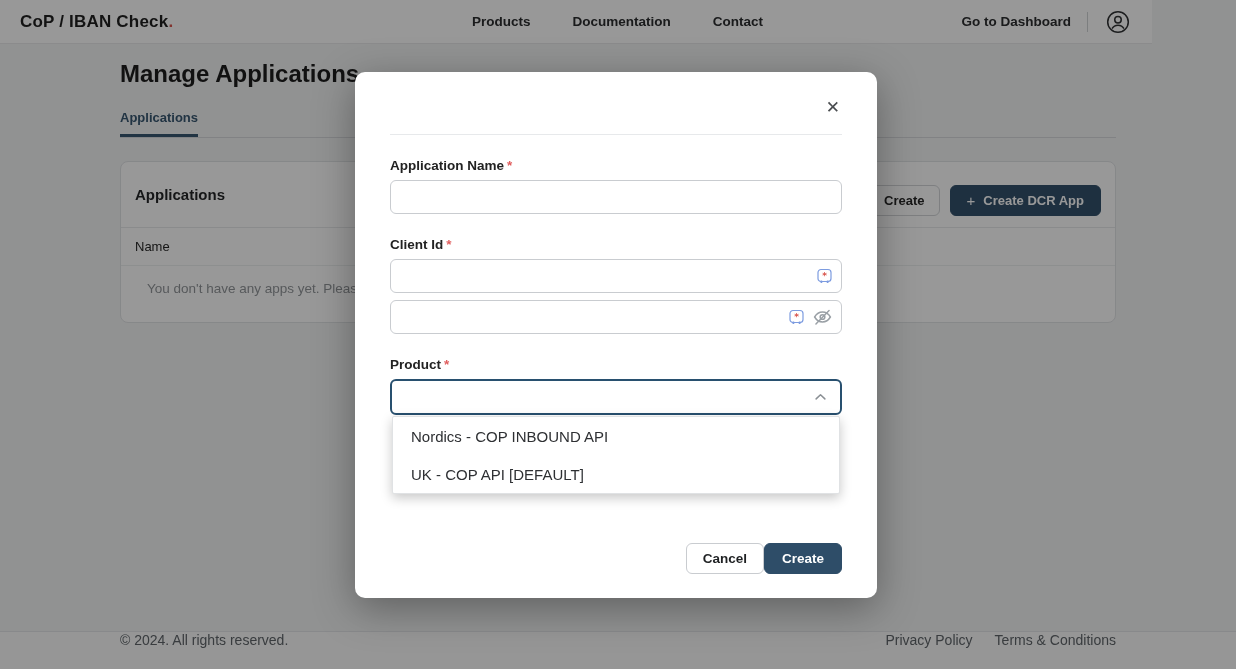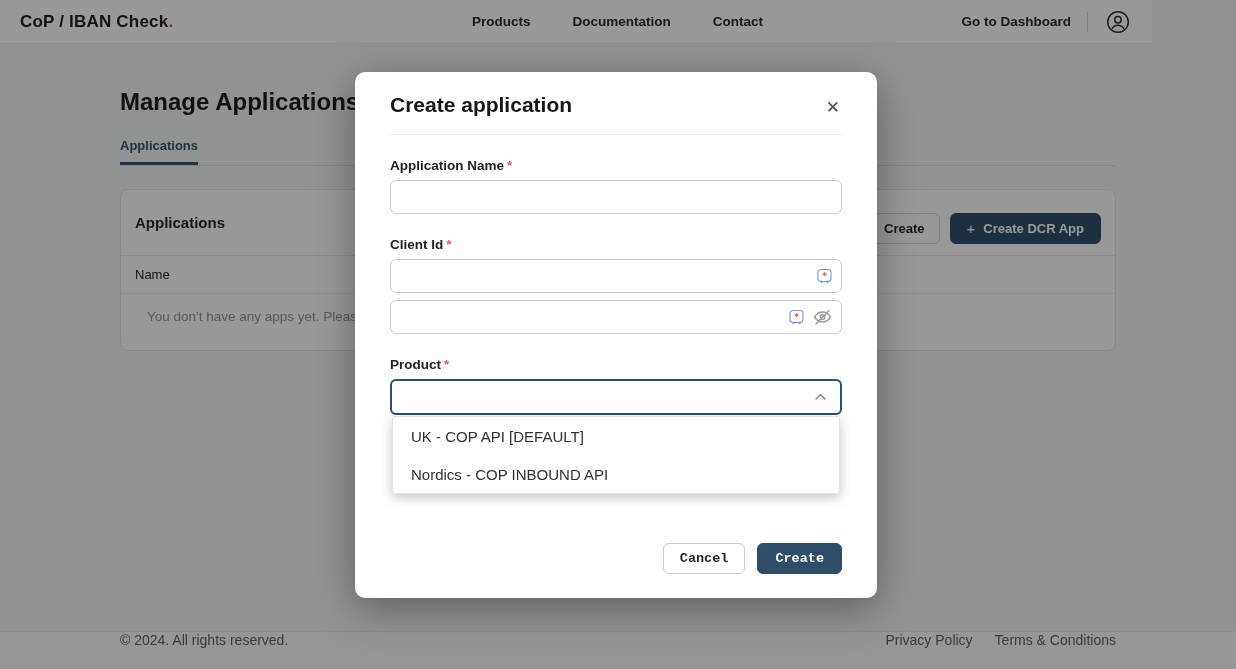--- a/index.html
+++ b/index.html
@@ -20,21 +20,21 @@
   .nav-links { position:absolute; left:472px; display:flex; gap:42px; }
   .nav-link { font-size:13.5px; font-weight:bold; color:#26282a; cursor:pointer; }
   .nav-right { margin-left:auto; display:flex; align-items:center; }
   .dash-link { font-size:13.5px; font-weight:bold; color:#26282a; cursor:pointer; }
   .nav-divider { width:1px; height:20px; background:#cfd2d5; margin:0 16px; }
   .user-btn { width:28px; height:28px; display:flex; align-items:center; justify-content:center; cursor:pointer; }
 
   
   .content { position:absolute; top:44px; left:0; width:1236px; height:587px; background:#f3f4f5; }
   .container { width:996px; margin-left:120px; }
-  .page-title { margin-top:44px; font-size:24px; font-weight:bold; color:#171717; }
+  .page-title { margin-top:16px; font-size:24px; font-weight:bold; color:#171717; }
   .tabbar { margin-top:20px; border-bottom:1px solid #d8dadc; }
   .tab {
     display:inline-block; font-size:13px; font-weight:bold; color:#33536d;
     padding-bottom:9px; border-bottom:3px solid #33536d; cursor:pointer;
   }
   .panel { margin-top:23px; background:#fff; border:1px solid #e1e3e5; border-radius:8px; overflow:hidden; }
   .panel-header { display:flex; align-items:center; padding:11px 14px; }
   .panel-title { font-size:15px; font-weight:bold; color:#1e2022; }
   .panel-actions { margin-left:auto; display:flex; gap:10px; }
   .btn { border-radius:6px; font-size:13px; font-weight:bold; cursor:pointer;
@@ -86,21 +86,21 @@
     background:#fff; display:flex; align-items:center; cursor:pointer;
   }
   .select-chevron { position:absolute; right:12px; top:50%; transform:translateY(-50%); display:flex; }
   .dropdown {
     position:absolute; left:0; right:0; top:calc(100% + 3px);
     background:#fff; border:1px solid #e0e2e4; border-radius:2px;
     box-shadow:0 4px 12px rgba(0,0,0,.22); z-index:5;
   }
   .option { height:38px; display:flex; align-items:center; padding-left:18px;
             font-size:15px; color:#2e3033; cursor:pointer; }
-  .modal-actions { position:absolute; right:35px; bottom:24px; display:flex; gap:12px;font-family:Liberation Mono, monospace; }
+  .modal-actions { position:absolute; right:35px; bottom:24px; display:flex; gap:0; }
   .btn-cancel { background:#fff; border:1px solid #c9ccd0; color:#1f2123; padding:7px 16px; font-size:13.5px; }
   .btn-create { padding:7px 17px; font-size:13.5px; }
 </style>
 </head>
 <body>
 
 <header class="navbar">
   <div class="logo"><span>CoP / IBAN Check</span><span class="dot">.</span></div>
   <nav class="nav-links">
     <span class="nav-link">Products</span>
@@ -155,21 +155,20 @@
       <span class="footer-link">Privacy Policy</span>
       <span class="footer-link">Terms &amp; Conditions</span>
     </div>
   </div>
 </footer>
 
 <div class="overlay"></div>
 
 <div class="modal">
   <div class="modal-header">
-    <h2 class="modal-title">Create application</h2>
     <button class="modal-close">✕</button>
   </div>
   <div class="modal-divider"></div>
 
   <label class="field-label"><span>Application Name</span><span class="req">*</span></label>
   <div class="input-wrap">
     <input class="text-input" type="text" value="" style="">
   </div>
 
   <label class="field-label"><span>Client Id</span><span class="req">*</span></label>
@@ -206,22 +205,22 @@
 
   <label class="field-label"><span>Product</span><span class="req">*</span></label>
   <div class="select-box">
     <span></span>
     <span class="select-chevron">
       <svg width="15" height="15" viewBox="0 0 24 24" fill="none" stroke="#8a8f94" stroke-width="2.4" stroke-linecap="round" stroke-linejoin="round">
         <polyline points="5,15 12,8.5 19,15"></polyline>
       </svg>
     </span>
     <div class="dropdown">
+      <div class="option">Nordics - COP INBOUND API</div>
       <div class="option">UK - COP API [DEFAULT]</div>
-      <div class="option">Nordics - COP INBOUND API</div>
     </div>
   </div>
 
   <div class="modal-actions">
     <button class="btn btn-cancel">Cancel</button>
     <button class="btn btn-navy btn-create">Create</button>
   </div>
 </div>
 
 </body></html>

